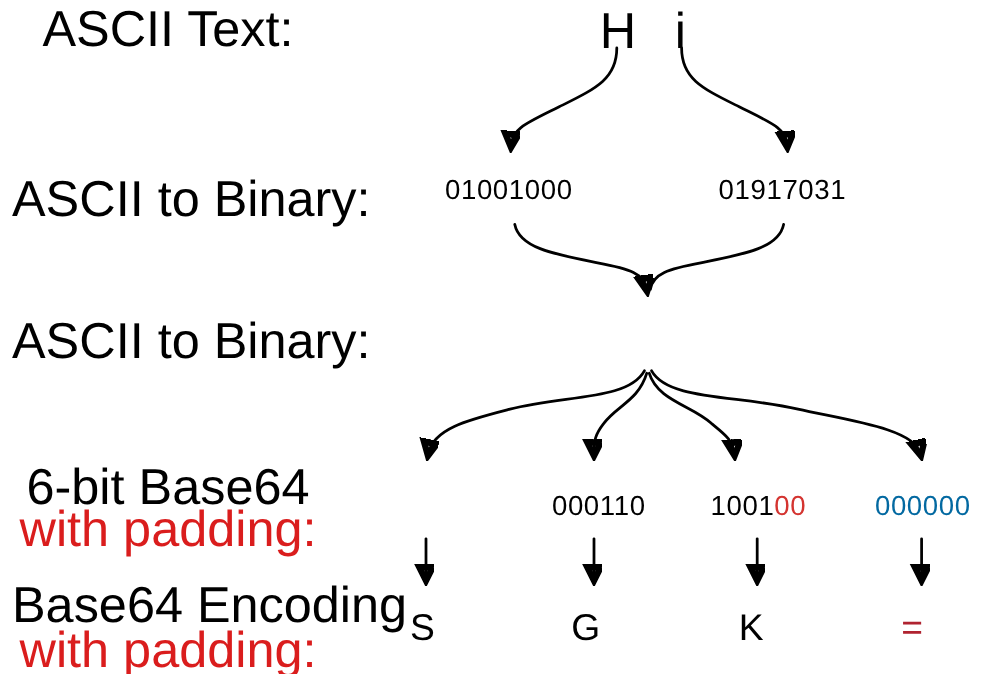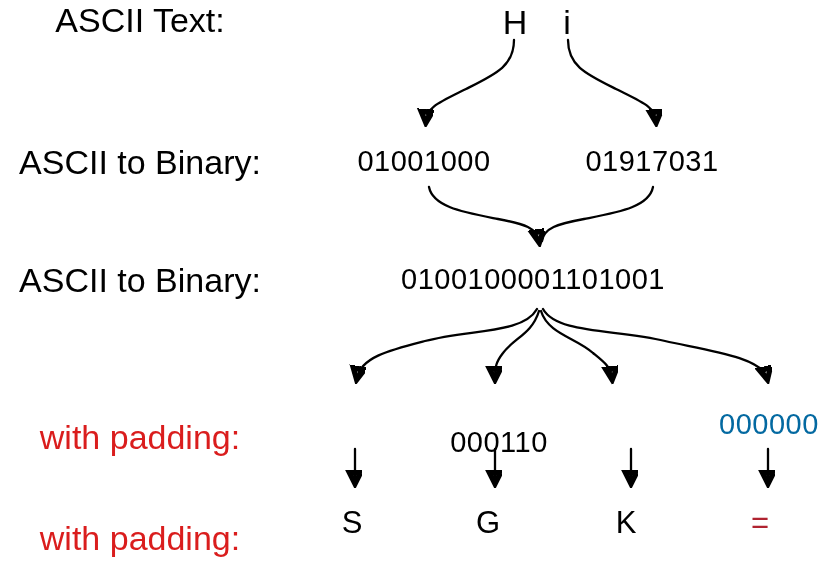--- a/index.html
+++ b/index.html
@@ -8,22 +8,22 @@
     width: 824px;
     height: 562px;
     background: #ffffff;
     font-family: "Liberation Sans", sans-serif;
     color: #000000;
     overflow: hidden;
   }
   .arrows { position: absolute; left: 0; top: 0; }
   .arrows path, .arrows line { fill: none; stroke: #000; stroke-width: 2.3; stroke-linecap: round; }
   .txt { position: absolute; line-height: 1; white-space: nowrap; text-align: center; }
-  .lbl { font-size: 34px; }
-  .digits { font-size: 29px; letter-spacing: 0.5px; }
+  .lbl { font-size: 42px; }
+  .digits { font-size: 23px; letter-spacing: 0.5px; }
   .chr { font-size: 31px; }
 </style>
 </head>
 <body>
 
 <div class="stage">
 
   <svg class="arrows" width="824" height="562" viewBox="0 0 824 562" aria-hidden="true">
     <defs>
       <marker id="ah" markerWidth="8" markerHeight="8" refX="5.2" refY="3" orient="auto" markerUnits="strokeWidth">
@@ -44,33 +44,37 @@
 
     <line x1="355" y1="449" x2="355" y2="482" marker-end="url(#ah)"></line>
     <line x1="495" y1="449" x2="495" y2="482" marker-end="url(#ah)"></line>
     <line x1="631" y1="449" x2="631" y2="482" marker-end="url(#ah)"></line>
     <line x1="768" y1="449" x2="768" y2="482" marker-end="url(#ah)"></line>
   </svg>
 
   <div class="txt lbl" style="left:10px;top:3px;width:260px">ASCII Text:</div>
   <div class="txt lbl" style="left:10px;top:145px;width:260px">ASCII to Binary:</div>
   <div class="txt lbl" style="left:10px;top:263px;width:260px">ASCII to Binary:</div>
+  <div class="txt lbl" style="left:10px;top:385px;width:260px">6-bit Base64</div>
   <div class="txt lbl" style="left: 10px; top: 420px; width: 260px; color: rgb(218, 29, 29);">with padding:</div>
+  <div class="txt lbl" style="left:10px;top:483px;width:260px">Base64 Encoding</div>
   <div class="txt lbl" style="left: 10px; top: 521px; width: 260px; color: rgb(218, 29, 29);">with padding:</div>
 
   <div class="txt lbl" style="left:495px;top:5px;width:40px">H</div>
   <div class="txt lbl" style="left:547px;top:5px;width:40px">i</div>
 
   <div class="txt digits" style="left:354px;top:147px;width:140px">01001000</div>
   <div class="txt digits" style="left:582px;top:147px;width:140px">01917031</div>
 
-  <div class="txt digits" style="left:393px;top:265px;width:280px">0100100001101001</div>
 
-  <div class="txt digits" style="left:439px;top:428px;width:120px">
+  <div class="txt digits" style="left:439px;top:410px;width:120px">
     <span>000110</span><span style="color: rgb(212, 52, 48);"></span>
+  </div>
+  <div class="txt digits" style="left:572px;top:410px;width:120px">
+    <span>1001</span><span style="color: rgb(212, 52, 48);">00</span>
   </div>
   <div class="txt digits" style="left:709px;top:410px;width:120px">
     <span></span><span style="color: #0369a1;">000000</span>
   </div>
 
   <div class="txt chr" style="left:322px;top:507px;width:60px">S</div>
   <div class="txt chr" style="left:458px;top:507px;width:60px">G</div>
   <div class="txt chr" style="left:596px;top:507px;width:60px">K</div>
   <div class="txt chr" style="left: 730px; top: 507px; width: 60px; color: rgb(176, 35, 48);">=</div>
 

